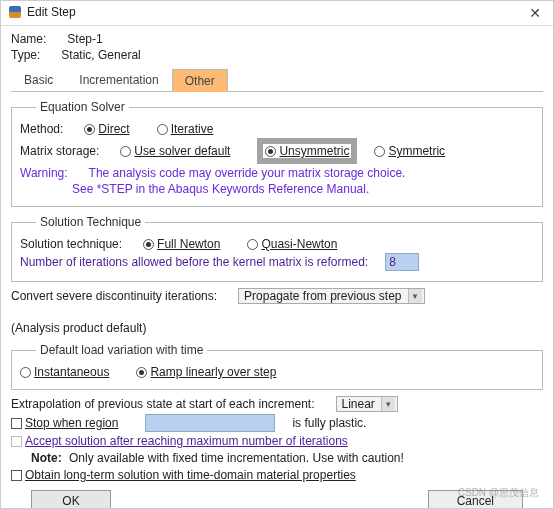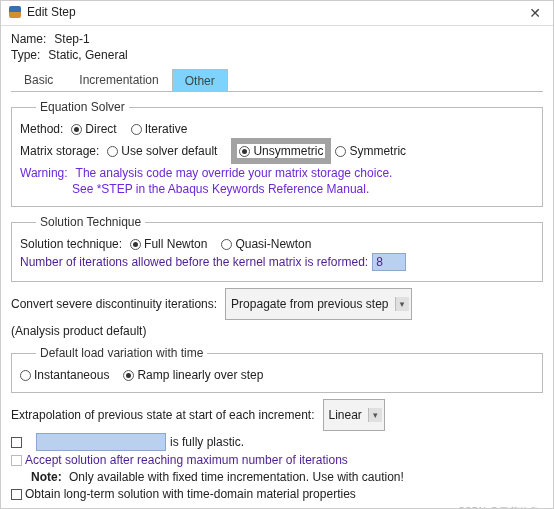--- a/index.html
+++ b/index.html
@@ -24,56 +24,57 @@
   }
   .titlebar .title { display: flex; align-items: center; gap: 6px; }
   .titlebar .close { font-size: 14px; color: #444; cursor: pointer; padding: 0 4px; }
   .app-icon {
     width: 12px; height: 12px;
     display: inline-block;
     background: linear-gradient(180deg,#3a6fb0 50%,#d09030 50%);
     border-radius: 2px;
   }
   .content { padding: 4px 10px 6px 10px; }
-  .row { margin: 2px 0; display: flex; align-items: center; flex-wrap: wrap; gap: 4px; }
+  .row { margin: 2px 0; display: flex; align-items: center; flex-wrap: wrap; gap: 17px; }
   .label { margin-right: 4px; }
   .tabs {
     display: flex;
     border-bottom: 1px solid #bbb;
     margin-top: 6px;
   }
   .tab {
     padding: 4px 12px;
     border: 1px solid transparent;
     border-bottom: none;
     cursor: pointer;
     color: #444;
   }
   .tab.active {
     border-color: #bbb;
-    background: #7dd3fc;
+    background: #fdba74;
     position: relative;
     top: 1px;
   }
   fieldset.group {
     border: 1px solid #bbb;
     margin: 8px 0 6px 0;
     padding: 6px 8px 8px 8px;
   }
   fieldset.group > legend {
     padding: 0 4px;
     color: #333;
     margin-left: 16px;
   }
   .radio, .check {
     display: inline-flex;
     align-items: center;
     gap: 3px;
     margin-right: 10px;
     cursor: pointer;
+    text-decoration: underline;
   }
   .radio .dot {
     width: 11px; height: 11px;
     border: 1px solid #555;
     border-radius: 50%;
     display: inline-flex;
     align-items: center; justify-content: center;
     background: #fff;
   }
   .radio.selected .dot::after {
@@ -105,21 +106,21 @@
     width: 130px;
     height: 18px;
     padding: 1px 3px;
   }
   .select {
     display: inline-flex;
     align-items: center;
     border: 1px solid #aaa;
     background: #f3f3f3;
     padding: 1px 2px 1px 5px;
-    height: 32px;
+    height: 16px;
     cursor: pointer;
   }
   .select .chev {
     margin-left: 6px;
     width: 14px; height: 14px;
     background: #e0e0e0;
     border-left: 1px solid #bbb;
     display: inline-flex;
     align-items: center; justify-content: center;
     font-size: 9px; color: #555;
@@ -267,20 +268,21 @@
     <span class="label">Extrapolation of previous state at start of each increment:</span>
     <span class="select">
       <span>Linear</span>
       <span class="chev">▾</span>
     </span>
   </div>
 
   <div class="row">
     <span class="check">
         <span class="box"></span>
+        <span>Stop when region</span>
       </span>
     <span class="text-input"></span>
     <span>is fully plastic.</span>
   </div>
 
   <div class="row disabled">
     <span class="check disabled">
         <span class="box"></span>
         <span>Accept solution after reaching maximum number of iterations</span>
       </span>

